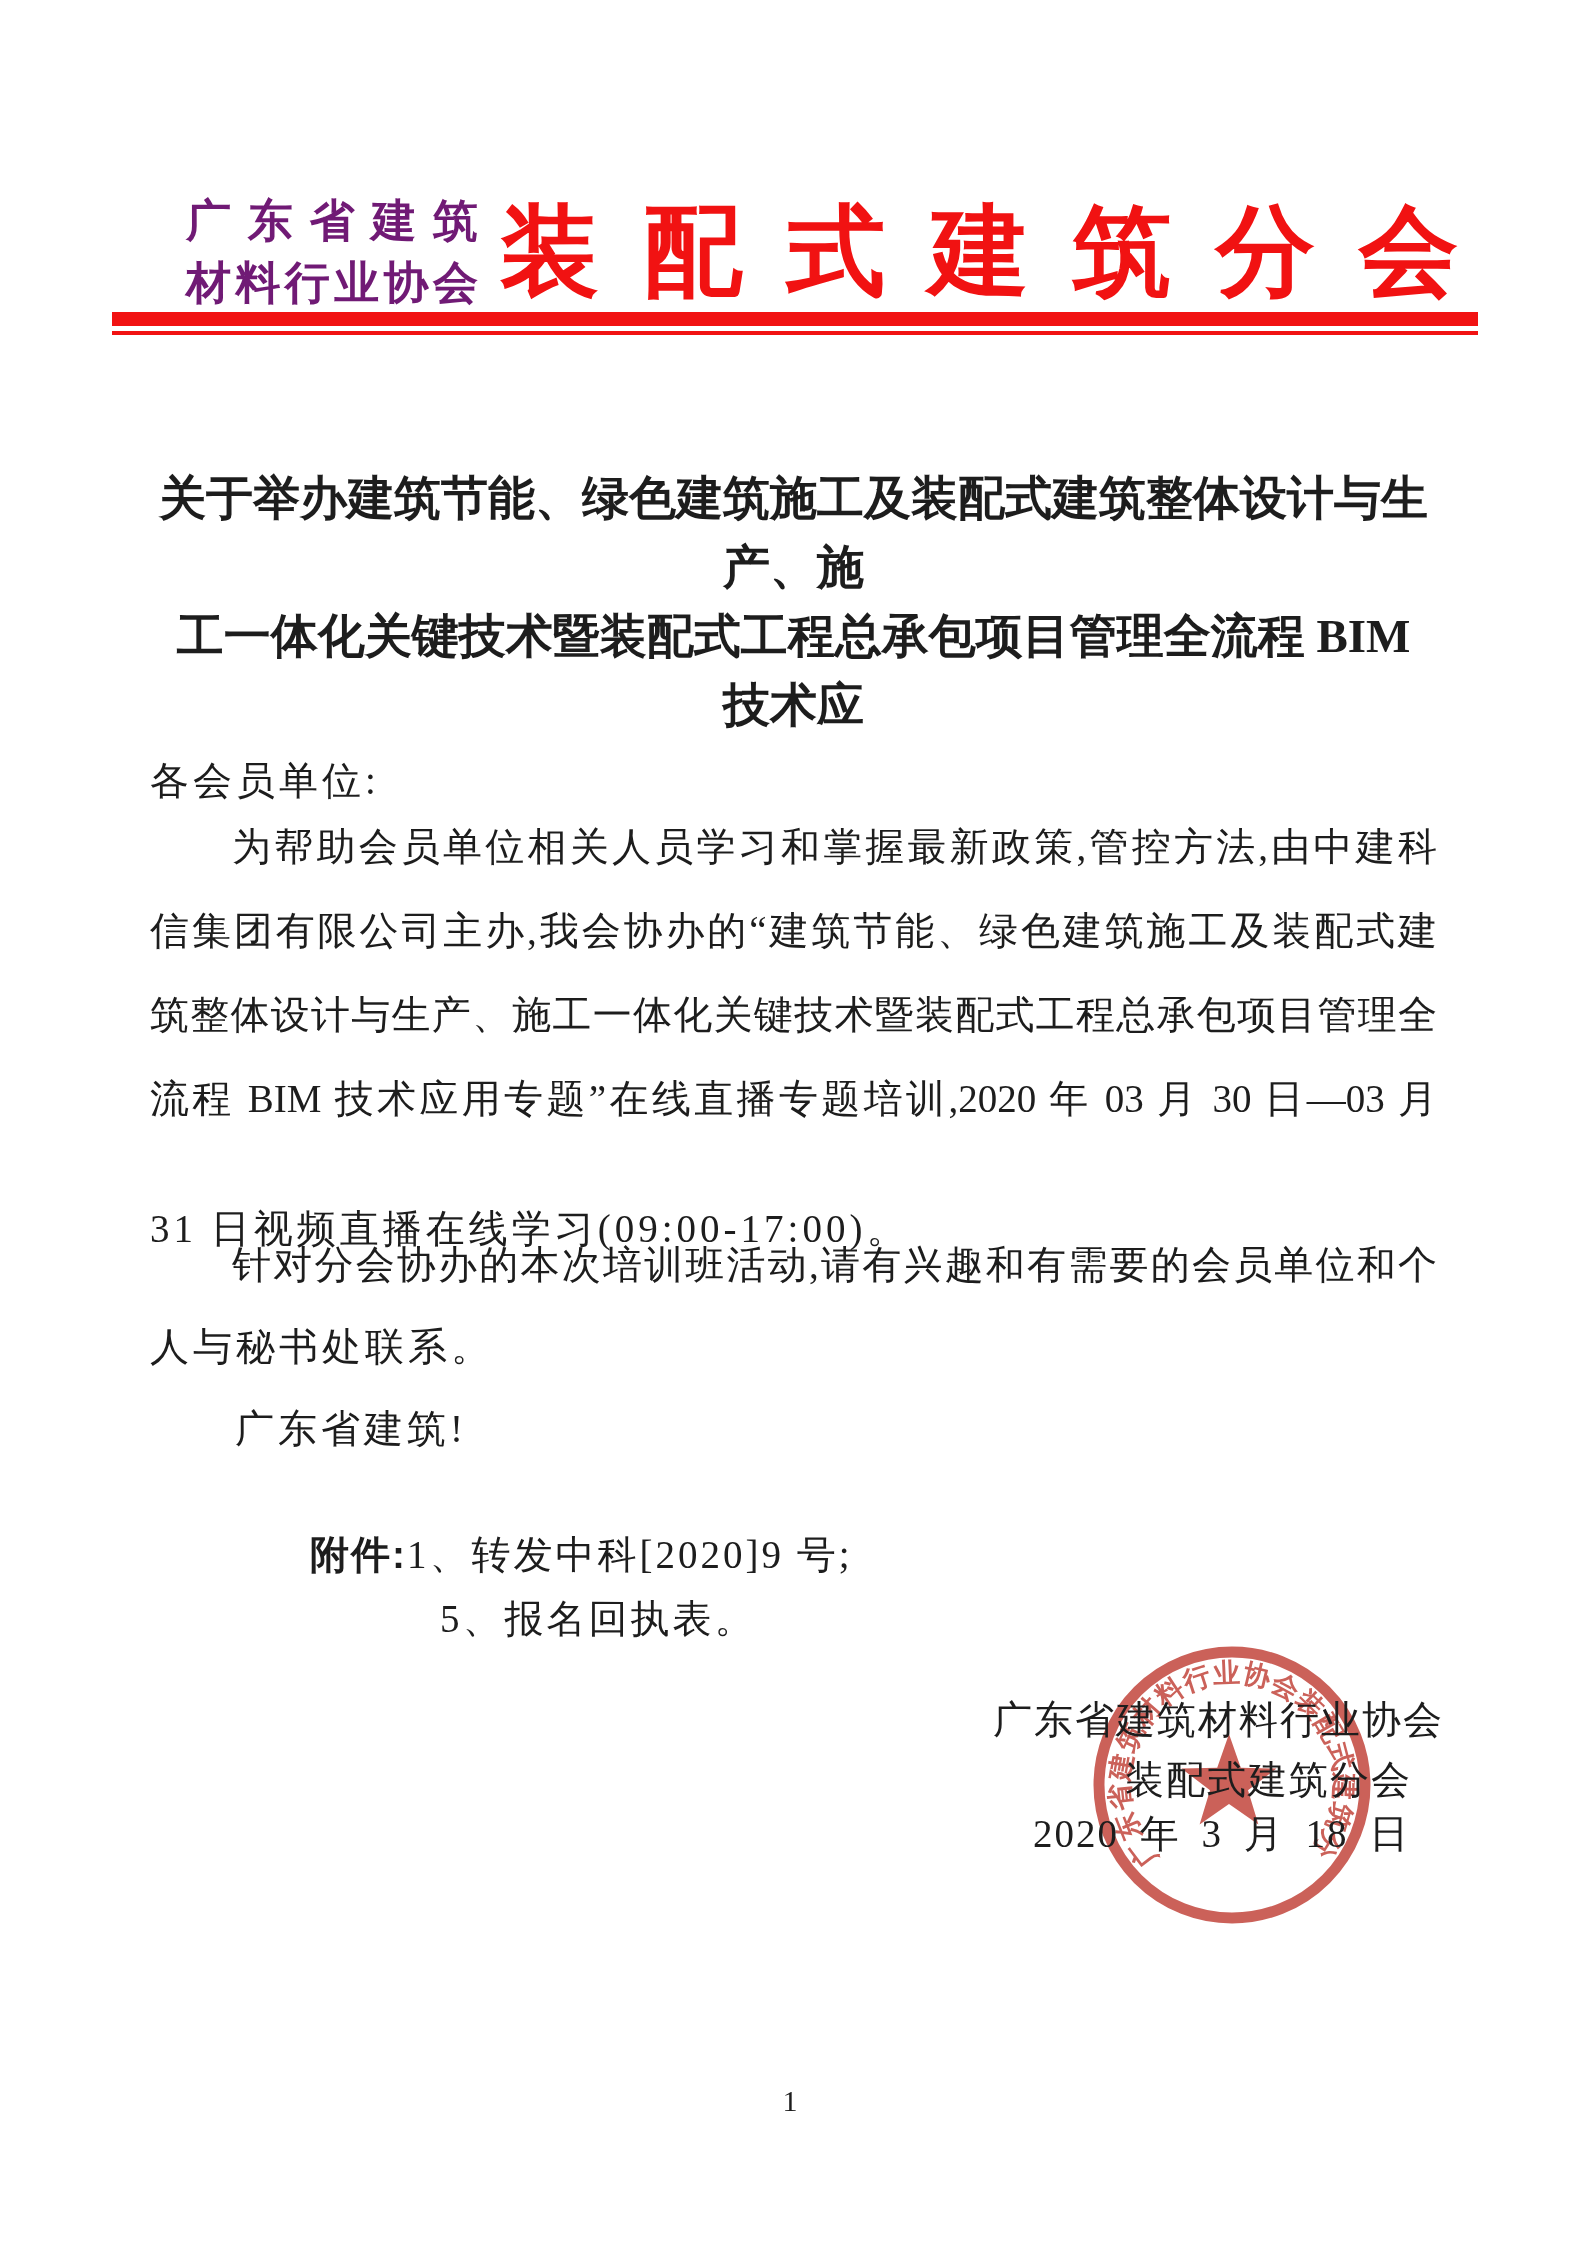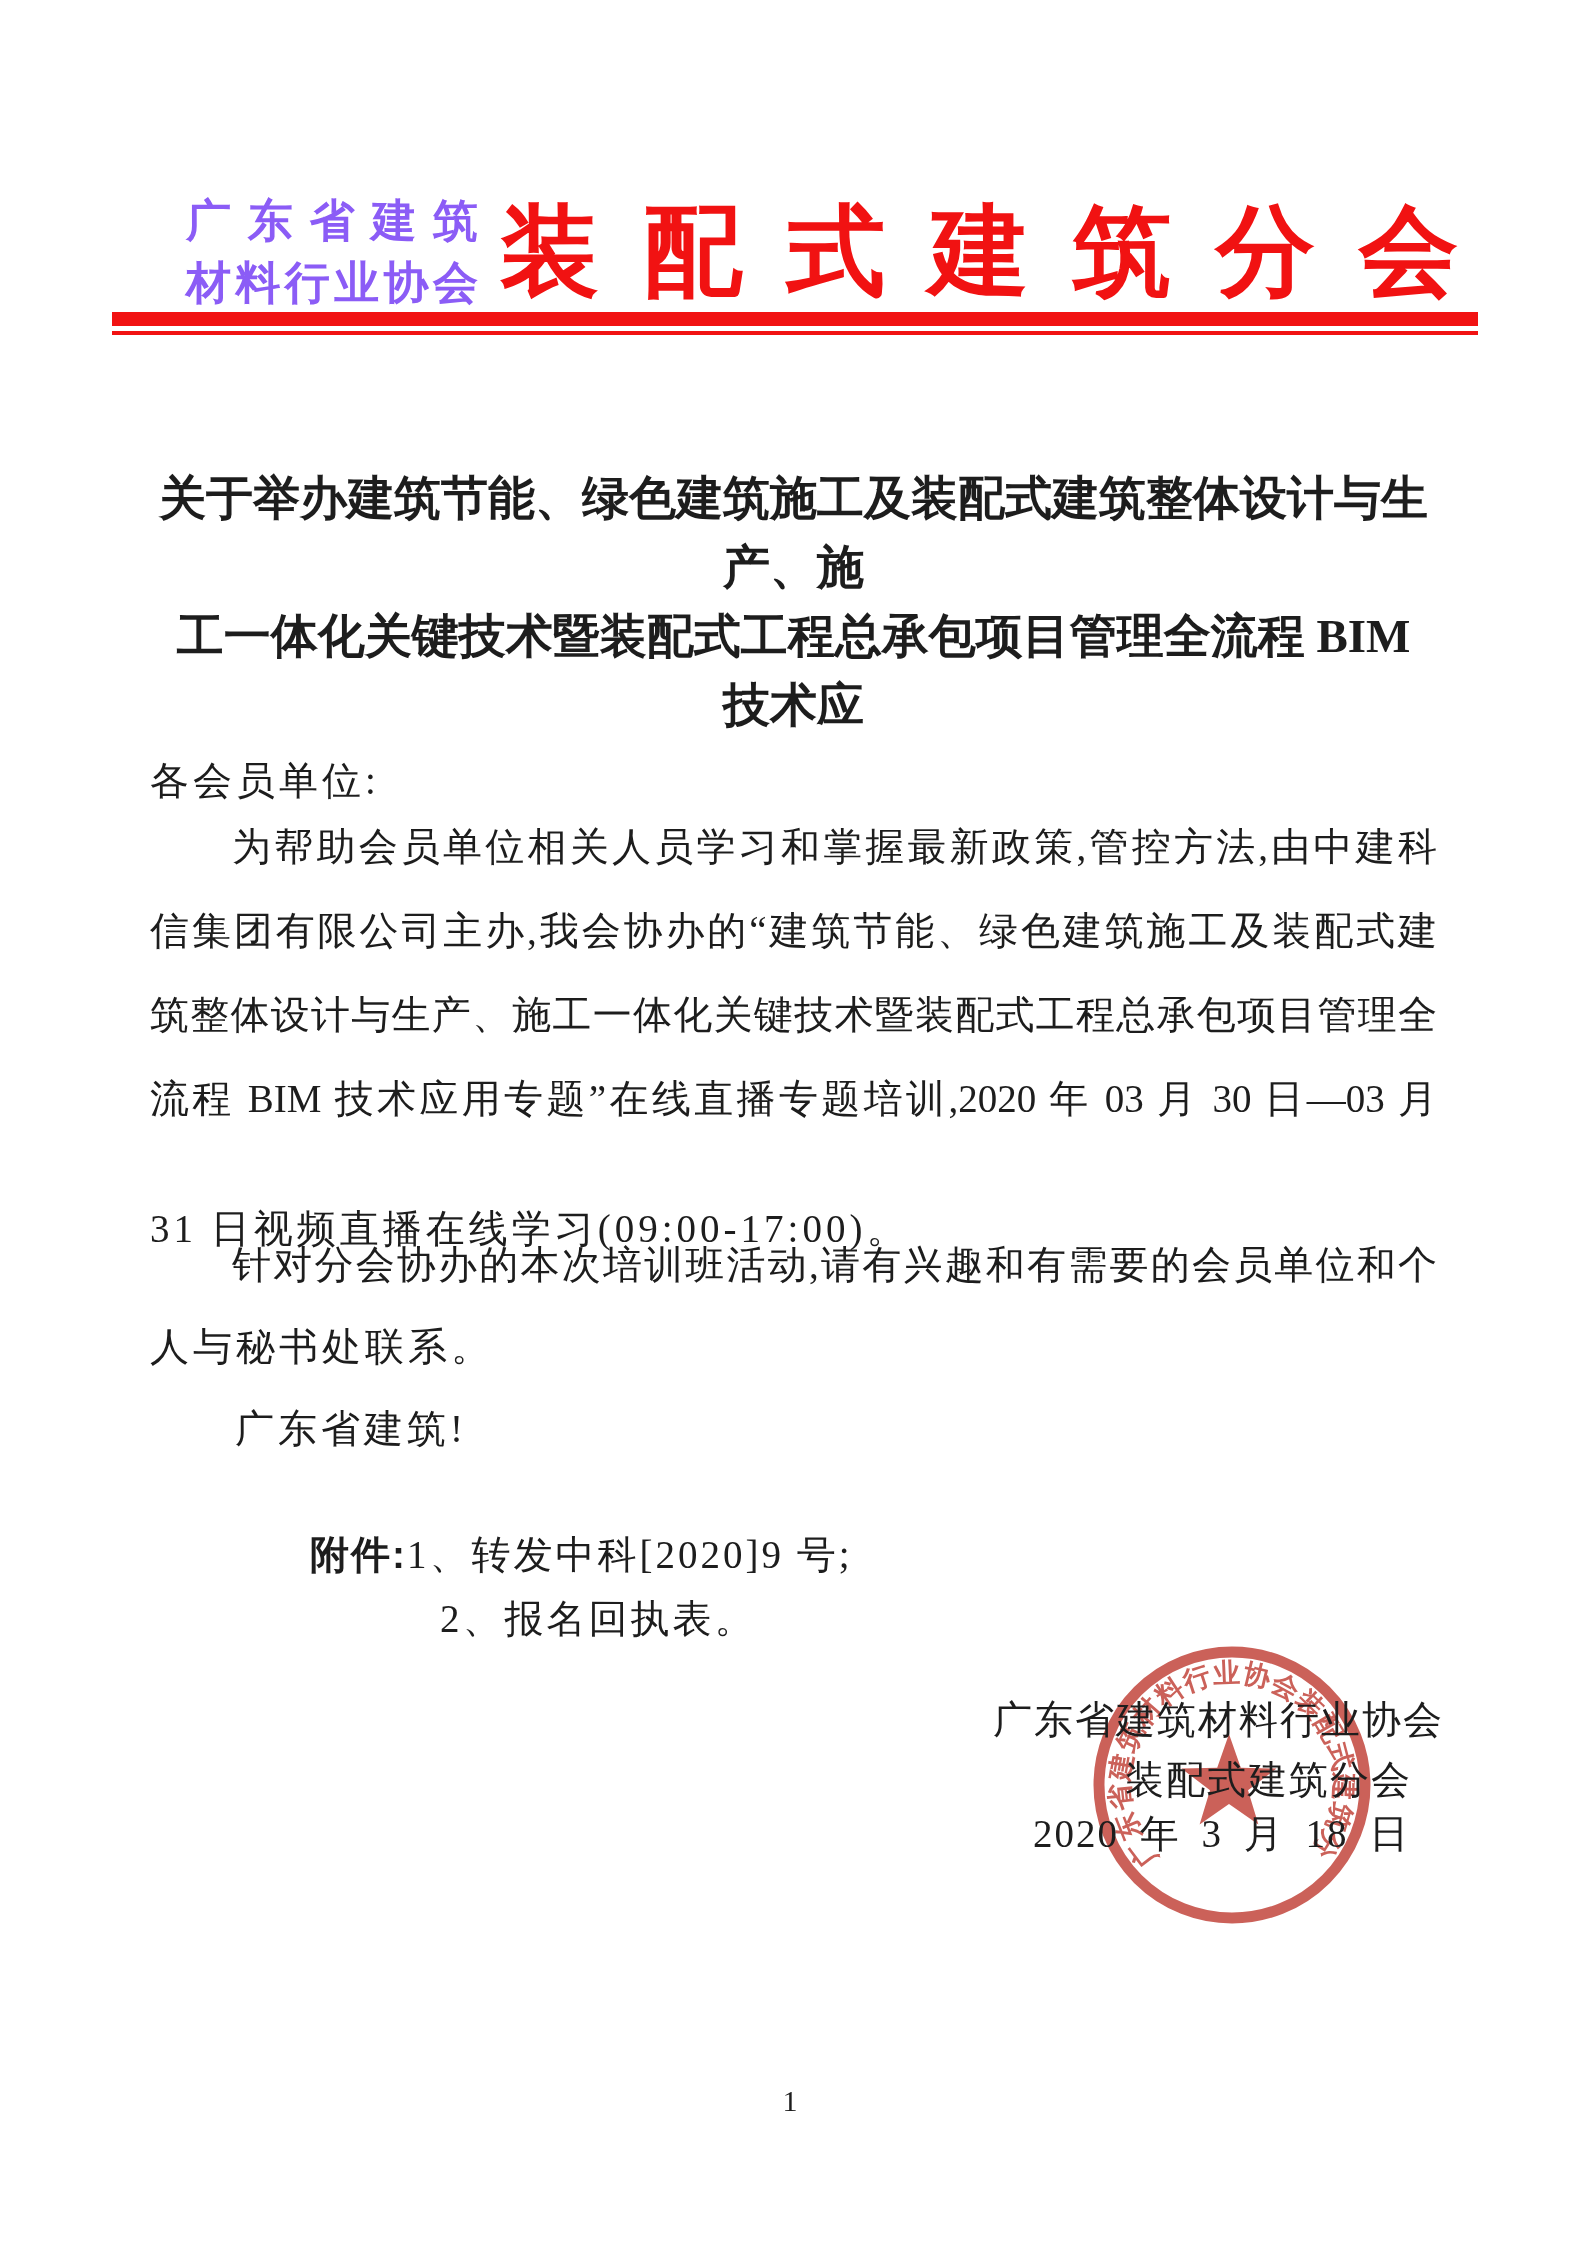--- a/index.html
+++ b/index.html
@@ -10,21 +10,21 @@
     margin:0 auto;
     background:#ffffff;
     overflow:hidden;
     font-family:"Liberation Serif","DejaVu Serif",serif;
     color:#1d1d1d;
   }
   
   .org-left{
     position:absolute;left:186px;top:190px;width:292px;
     font-family:"Liberation Sans","DejaVu Sans",sans-serif;
-    font-weight:700;color:#8b5cf6;
+    font-weight:700;color:#701a75;
   }
   .org-left .l1{
     font-size:45px;line-height:62px;
     text-align:justify;text-align-last:justify;
   }
   .org-left .l2{
     font-size:45px;line-height:62px;
     text-align:justify;text-align-last:justify;
   }
   .org-main{
@@ -98,21 +98,21 @@
   <div class="bline just" style="top:1074px;">流程 BIM 技术应用专题”在线直播专题培训,2020 年 03 月 30 日—03 月</div>
   <div class="bline loose" style="top:1156px;margin-top:48px;">31 日视频直播在线学习(09:00-17:00)。</div>
   <div class="bline just indent" style="top:1240px;">针对分会协办的本次培训班活动,请有兴趣和有需要的会员单位和个</div>
   <div class="bline loose" style="top:1322px;">人与秘书处联系。</div>
 
   <div class="bline notice" style="top:1404px;">广东省建筑!</div>
 
   <div class="bline att1" style="top:1530px;">
     <span class="att-label">附件:</span><span>1、转发中科[2020]9 号;</span>
   </div>
-  <div class="bline att2" style="top:1594px;">2、报名回执表。</div>
+  <div class="bline att2" style="top:1594px;">5、报名回执表。</div>
 
   <div class="sig sig1">广东省建筑材料行业协会</div>
   <div class="sig sig2">装配式建筑分会</div>
   <div class="sig sig3">2020 年 3 月 18 日</div>
 
   <svg class="seal" viewBox="0 0 292 292" xmlns="http://www.w3.org/2000/svg">
     <circle cx="146" cy="145" r="133" fill="none" stroke="#c2463d" stroke-width="11"></circle>
     <polygon fill="#c2463d" points="143,94 154.8,127.8 190.6,128.5 162,150.2 172.4,184.5 143,164 113.6,184.5 124,150.2 95.4,128.5 131.2,127.8"></polygon>
     <defs>
       <path id="sealArc" d="M 73.2 217.8 A 103 103 0 1 1 218.8 217.8" fill="none"></path>

